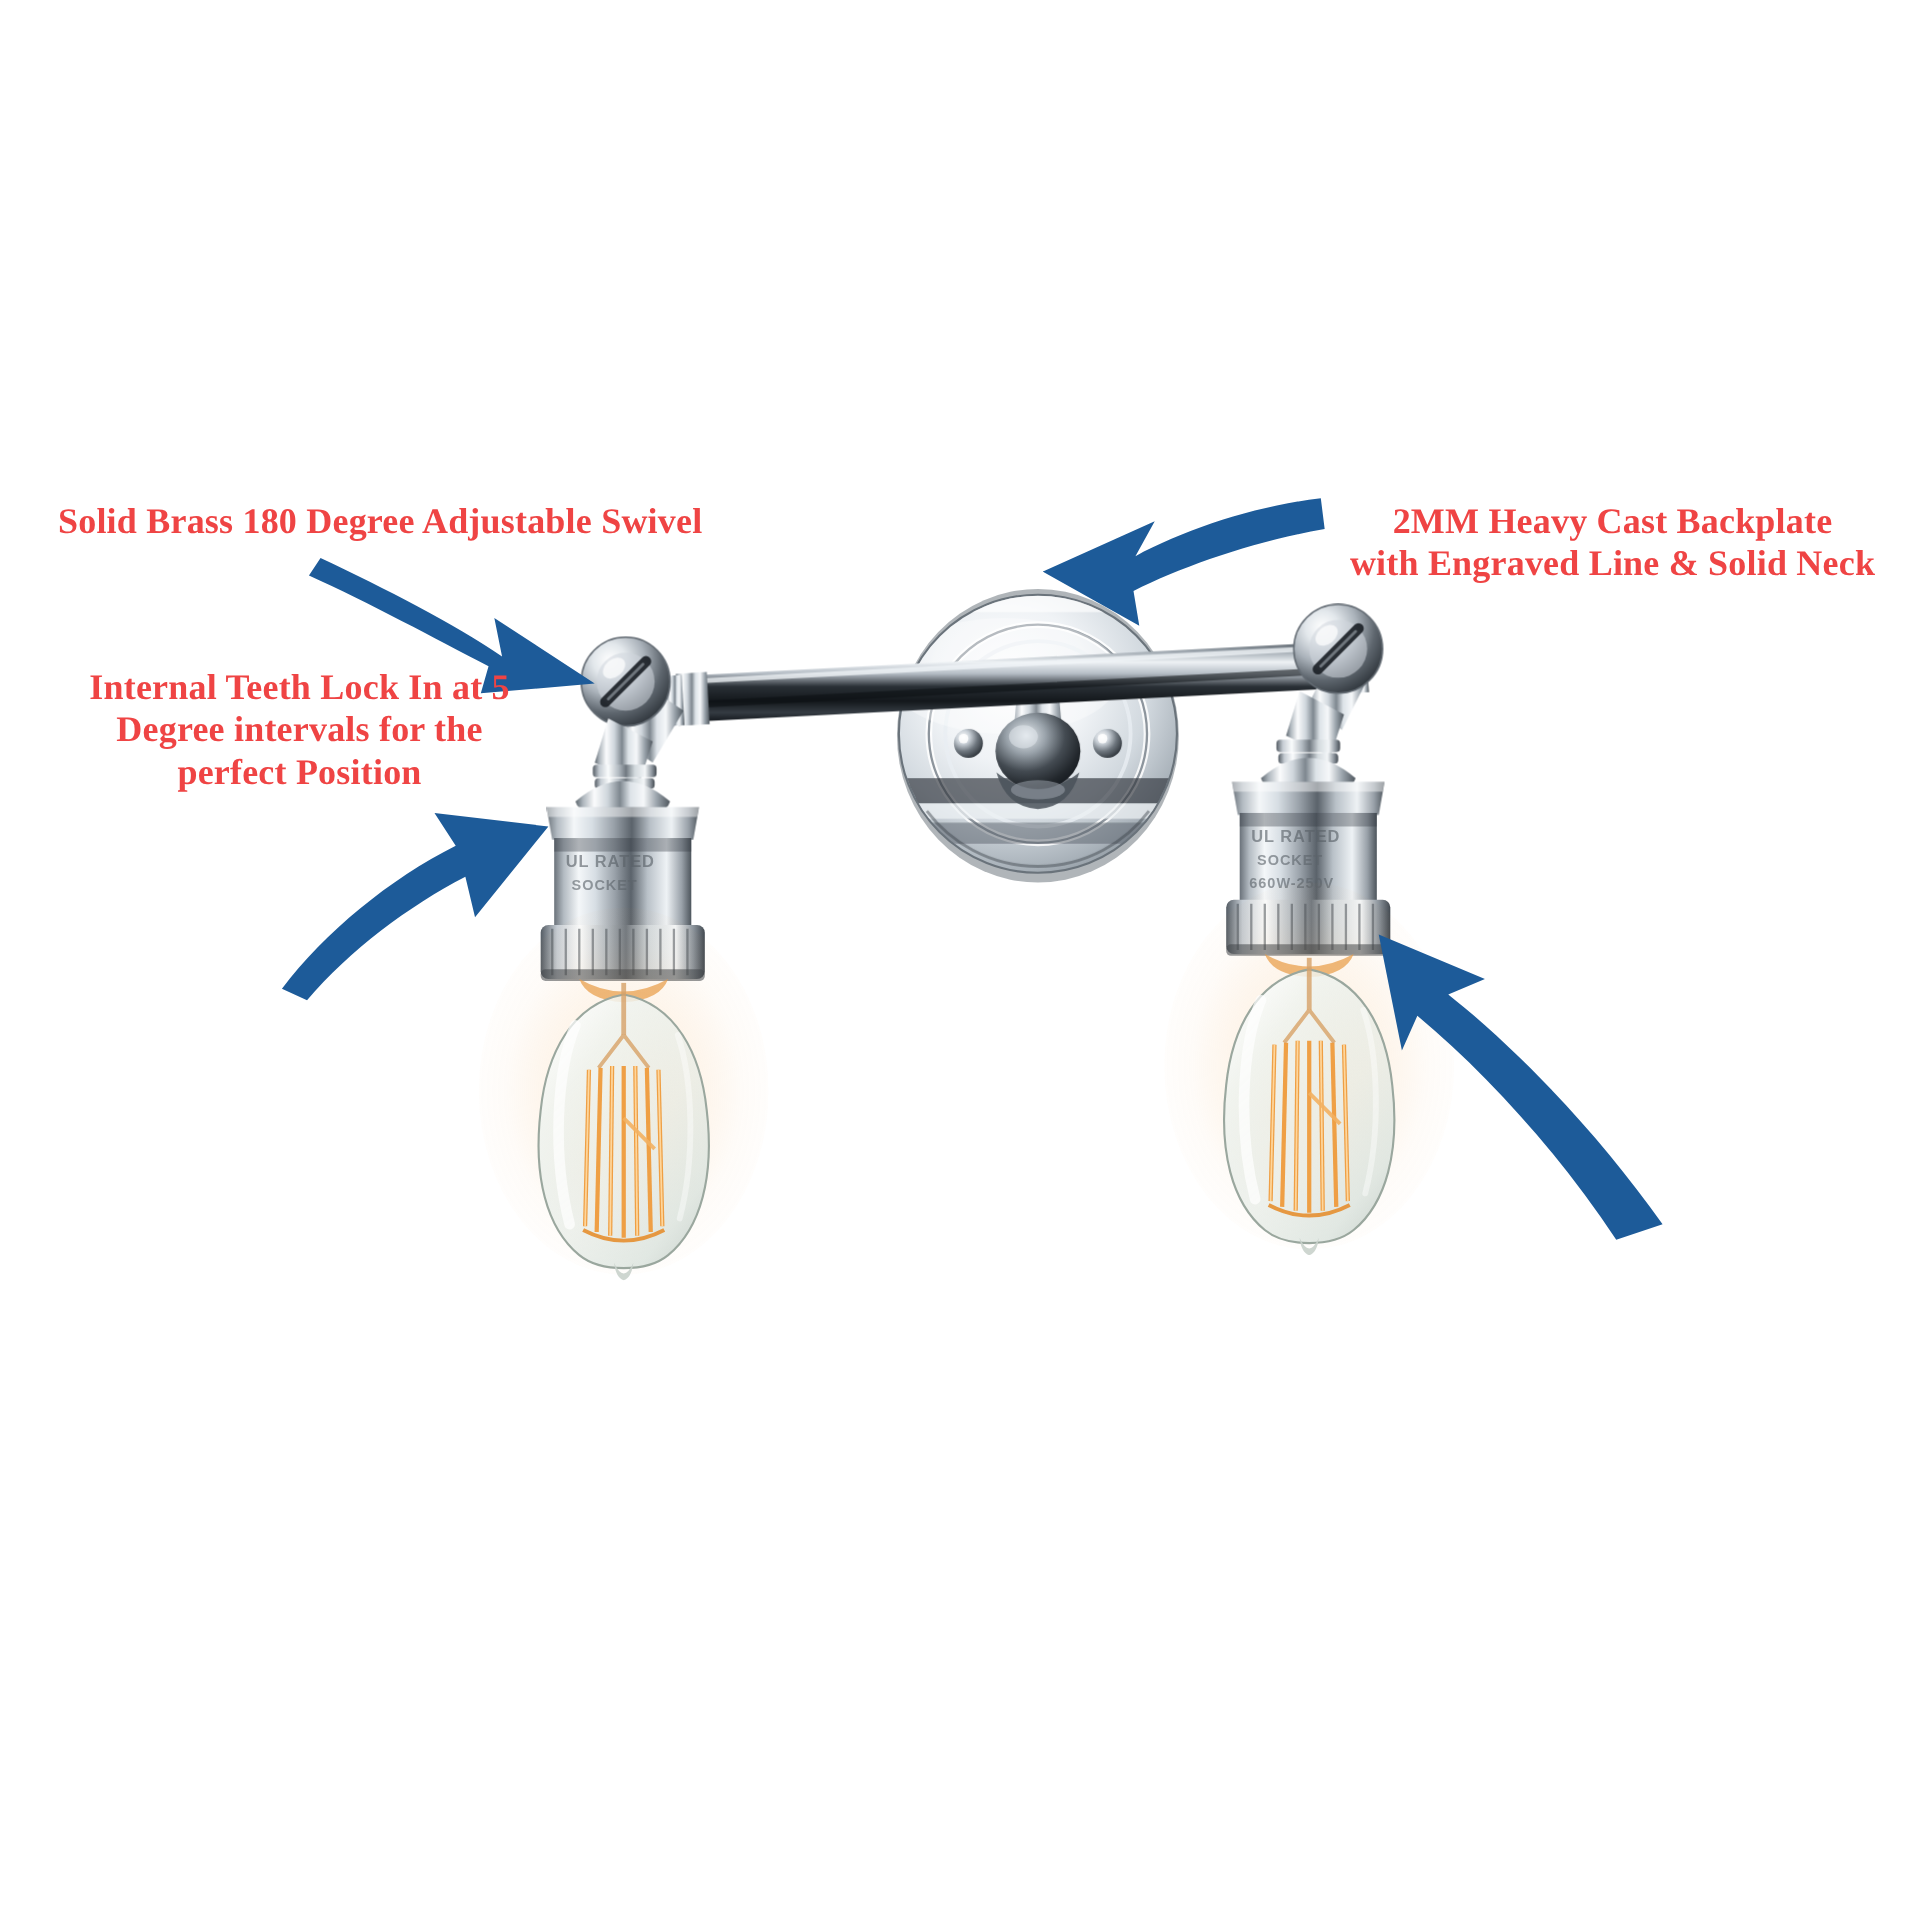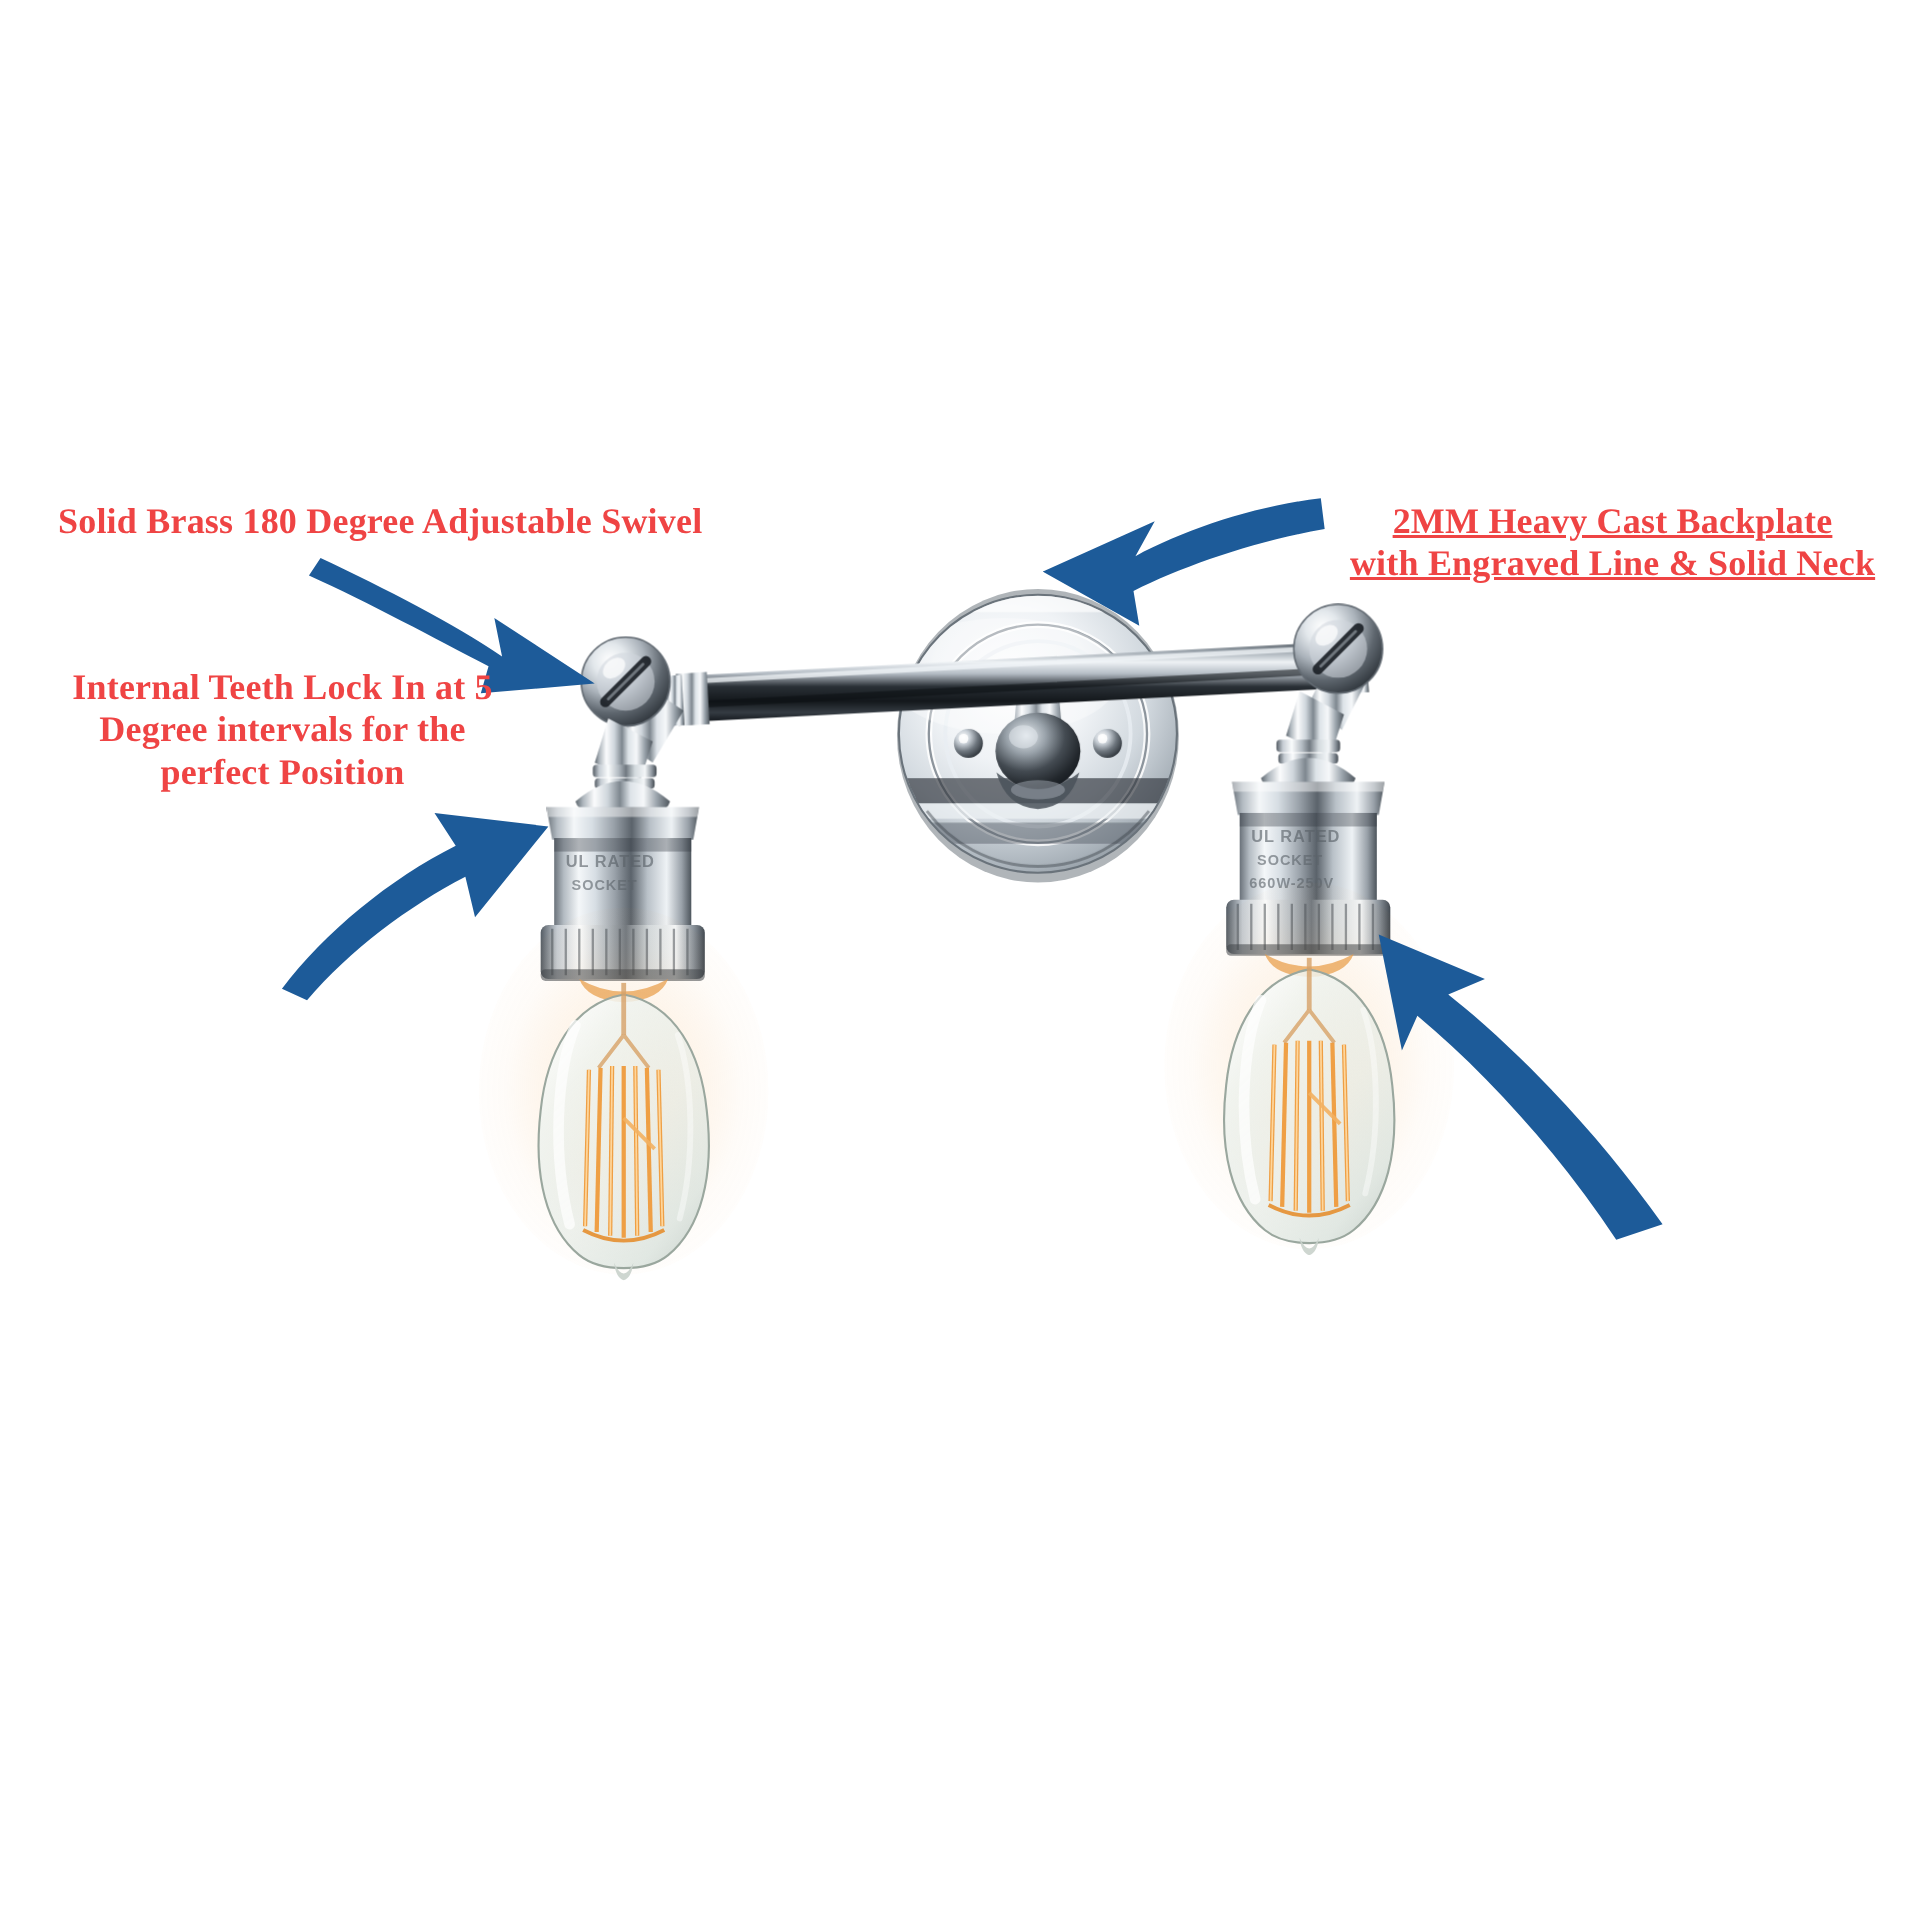--- a/index.html
+++ b/index.html
@@ -36,27 +36,27 @@
     text-rendering: geometricPrecision;
   }
   .callout.center { text-align: center; }
   .callout.left   { text-align: left; }
 
   #callout-swivel {
     left: 58px;  top: 500px;  width: 821px;
     text-align: left;
   }
   #callout-teeth {
-    left: 12px;  top: 666px;  width: 541px; font-family: Liberation Serif, serif;
+    left: 29px;  top: 666px;  width: 541px; font-family: Liberation Serif, serif;
   }
   #callout-socket-cover {
     left: 19.3px;  top: 1012px; width: 560px;
   }
   #callout-backplate {
-    left: 1313px; top: 500px; width: 599px; text-decoration: underline;
+    left: 1313px; top: 500px; width: 599px;
   }
   #callout-porcelain {
     left: 1120px; top: 1244px; width: 763px;
   }
   #callout-finishes {
     left: 145px; top: 1402px; width: 1661px;
     text-align: center;
     font-size: 37px;
   }
 

